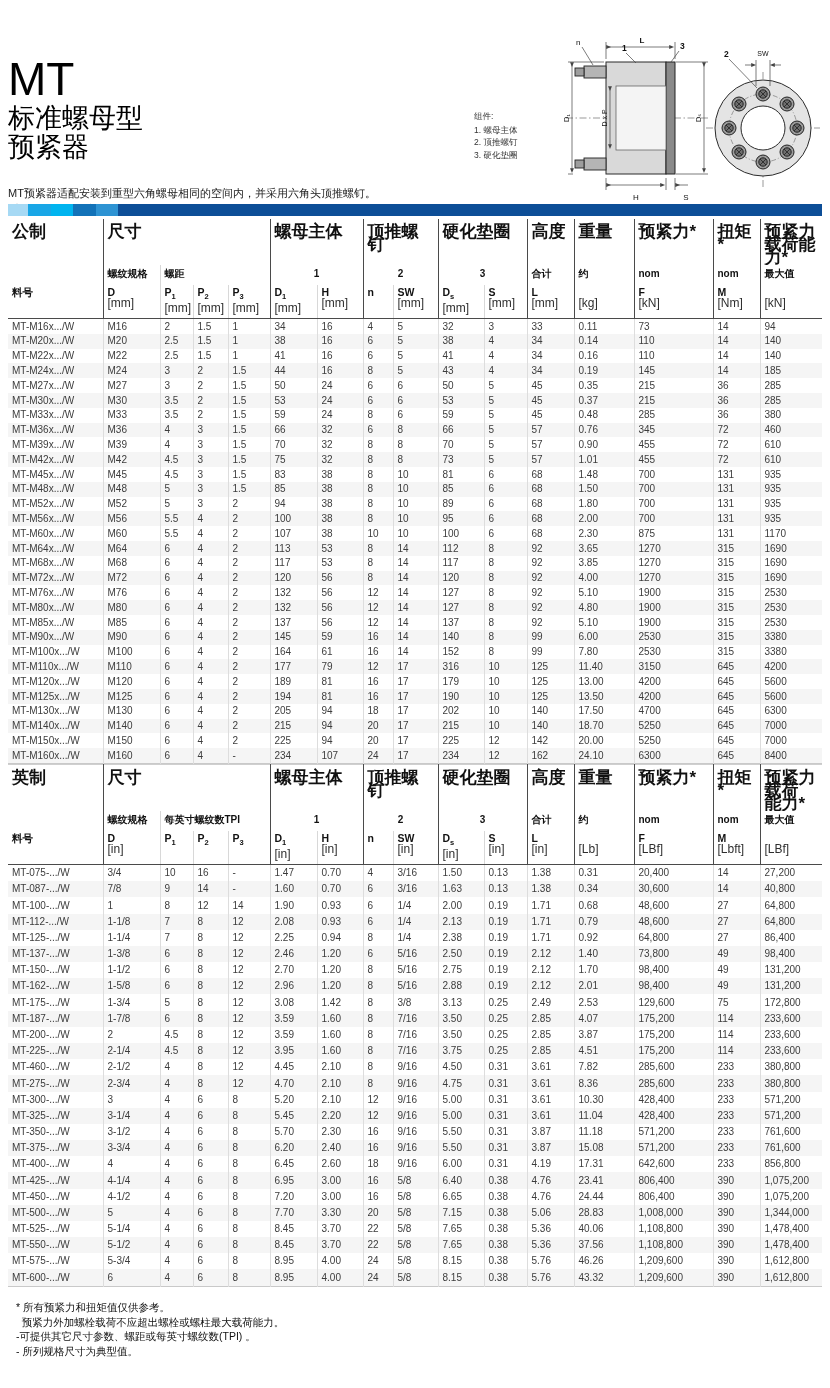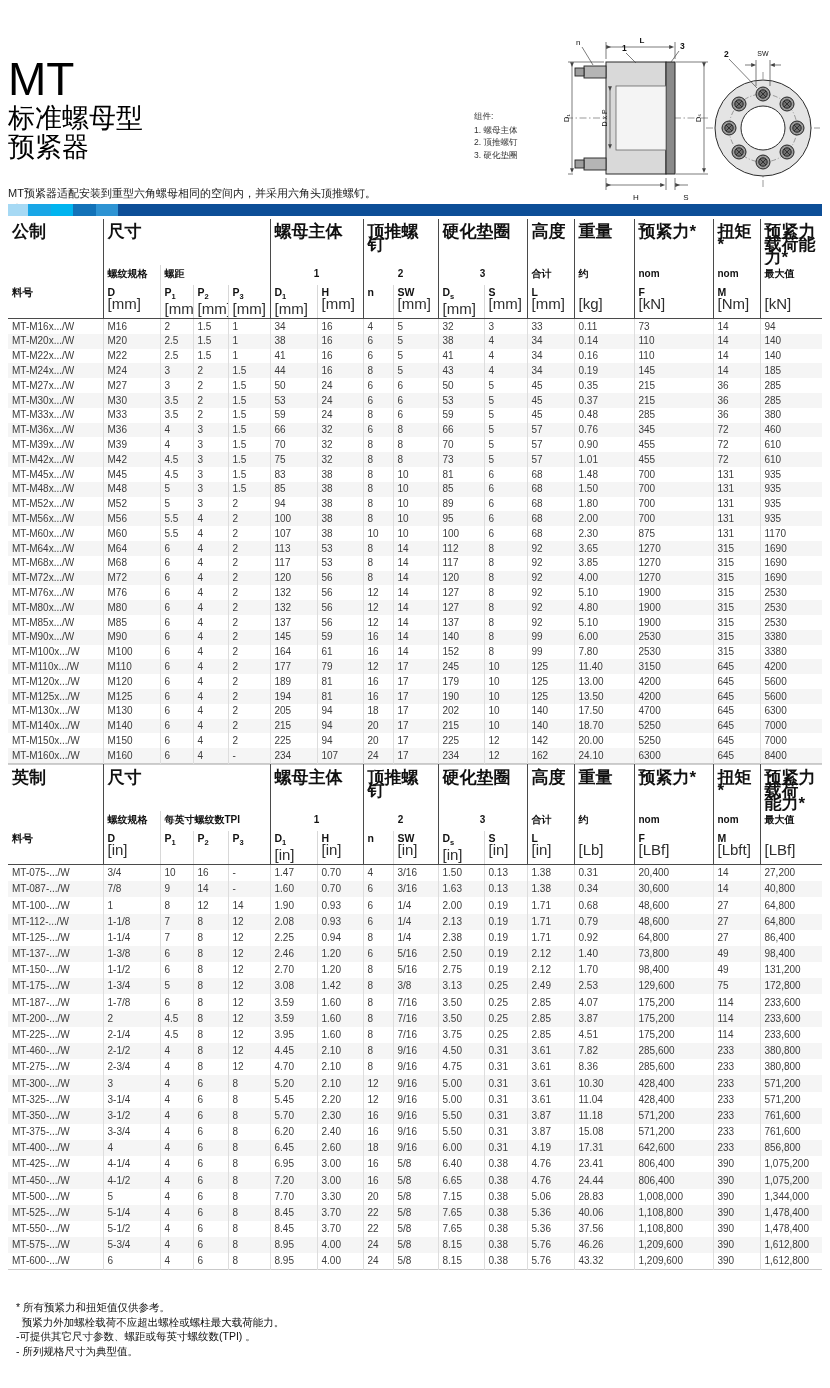--- a/index.html
+++ b/index.html
@@ -37,21 +37,21 @@
   table.spec{border-collapse:collapse;table-layout:fixed;width:814px;border-bottom:1px solid #c9c9c9;}
   #imperial table.spec{border-top:1px solid #cfcfcf;}
   th,td{text-align:left;overflow:hidden;white-space:nowrap;box-sizing:border-box;}
   thead th{font-weight:bold;color:#111;vertical-align:top;background:#fff;}
   th.g{font-size:17px;line-height:13px;padding:6px 4px 1px 4px;white-space:pre-line;}
   th.s{font-size:10px;line-height:12px;padding:3px 4px 5px 4px;margin-top:30px;}
   th.s.ctr{text-align:center;}
   th.u{padding:1px 4px 4px 4px;}
   th.u .sym{font-size:10.5px;line-height:12px;}
   th.u .sym sub{font-size:7.5px;}
-  th.u .unit{font-weight:normal;font-size:15px;line-height:11px;color:#2e2e2e;}
+  th.u .unit{font-weight:normal;font-size:12px;line-height:11px;color:#2e2e2e;}
   thead tr:last-child th{border-bottom:1px solid #4a4a4a;}
   tbody td{font-size:10px;line-height:11.8px;color:#3c3c3c;padding:1.5px 4px;}
   #imperial tbody td{padding:2.2px 4px;}
   tbody tr:nth-child(even){background:#f5f5f5;}
   .db{border-left:1px solid #4a4a4a;}
   .lb{border-left:1px solid #d8d8d8;}
   tbody td.lb{border-left:1px solid #ddd;}
 
   
   .notes{position:absolute;left:16px;top:1300px;font-size:10.5px;line-height:14.5px;color:#111;}
@@ -746,21 +746,21 @@
           <tr>
             <td>MT-M110x.../W</td>
             <td class="lb">M110</td>
             <td class="lb">6</td>
             <td class="lb">4</td>
             <td class="lb">2</td>
             <td class="lb">177</td>
             <td class="lb">79</td>
             <td class="lb">12</td>
             <td class="lb">17</td>
-            <td class="lb">245</td>
+            <td class="lb">316</td>
             <td class="lb">10</td>
             <td class="lb">125</td>
             <td class="lb">11.40</td>
             <td class="lb">3150</td>
             <td class="lb">645</td>
             <td class="lb">4200</td>
           </tr>
           <tr>
             <td>MT-M120x.../W</td>
             <td class="lb">M120</td>
@@ -1107,20 +1107,38 @@
             <td class="lb">5/16</td>
             <td class="lb">2.75</td>
             <td class="lb">0.19</td>
             <td class="lb">2.12</td>
             <td class="lb">1.70</td>
             <td class="lb">98,400</td>
             <td class="lb">49</td>
             <td class="lb">131,200</td>
           </tr>
           <tr>
+            <td>MT-162-.../W</td>
+            <td class="lb">1-5/8</td>
+            <td class="lb">6</td>
+            <td class="lb">8</td>
+            <td class="lb">12</td>
+            <td class="lb">2.96</td>
+            <td class="lb">1.20</td>
+            <td class="lb">8</td>
+            <td class="lb">5/16</td>
+            <td class="lb">2.88</td>
+            <td class="lb">0.19</td>
+            <td class="lb">2.12</td>
+            <td class="lb">2.01</td>
+            <td class="lb">98,400</td>
+            <td class="lb">49</td>
+            <td class="lb">131,200</td>
+          </tr>
+          <tr>
             <td>MT-175-.../W</td>
             <td class="lb">1-3/4</td>
             <td class="lb">5</td>
             <td class="lb">8</td>
             <td class="lb">12</td>
             <td class="lb">3.08</td>
             <td class="lb">1.42</td>
             <td class="lb">8</td>
             <td class="lb">3/8</td>
             <td class="lb">3.13</td>

